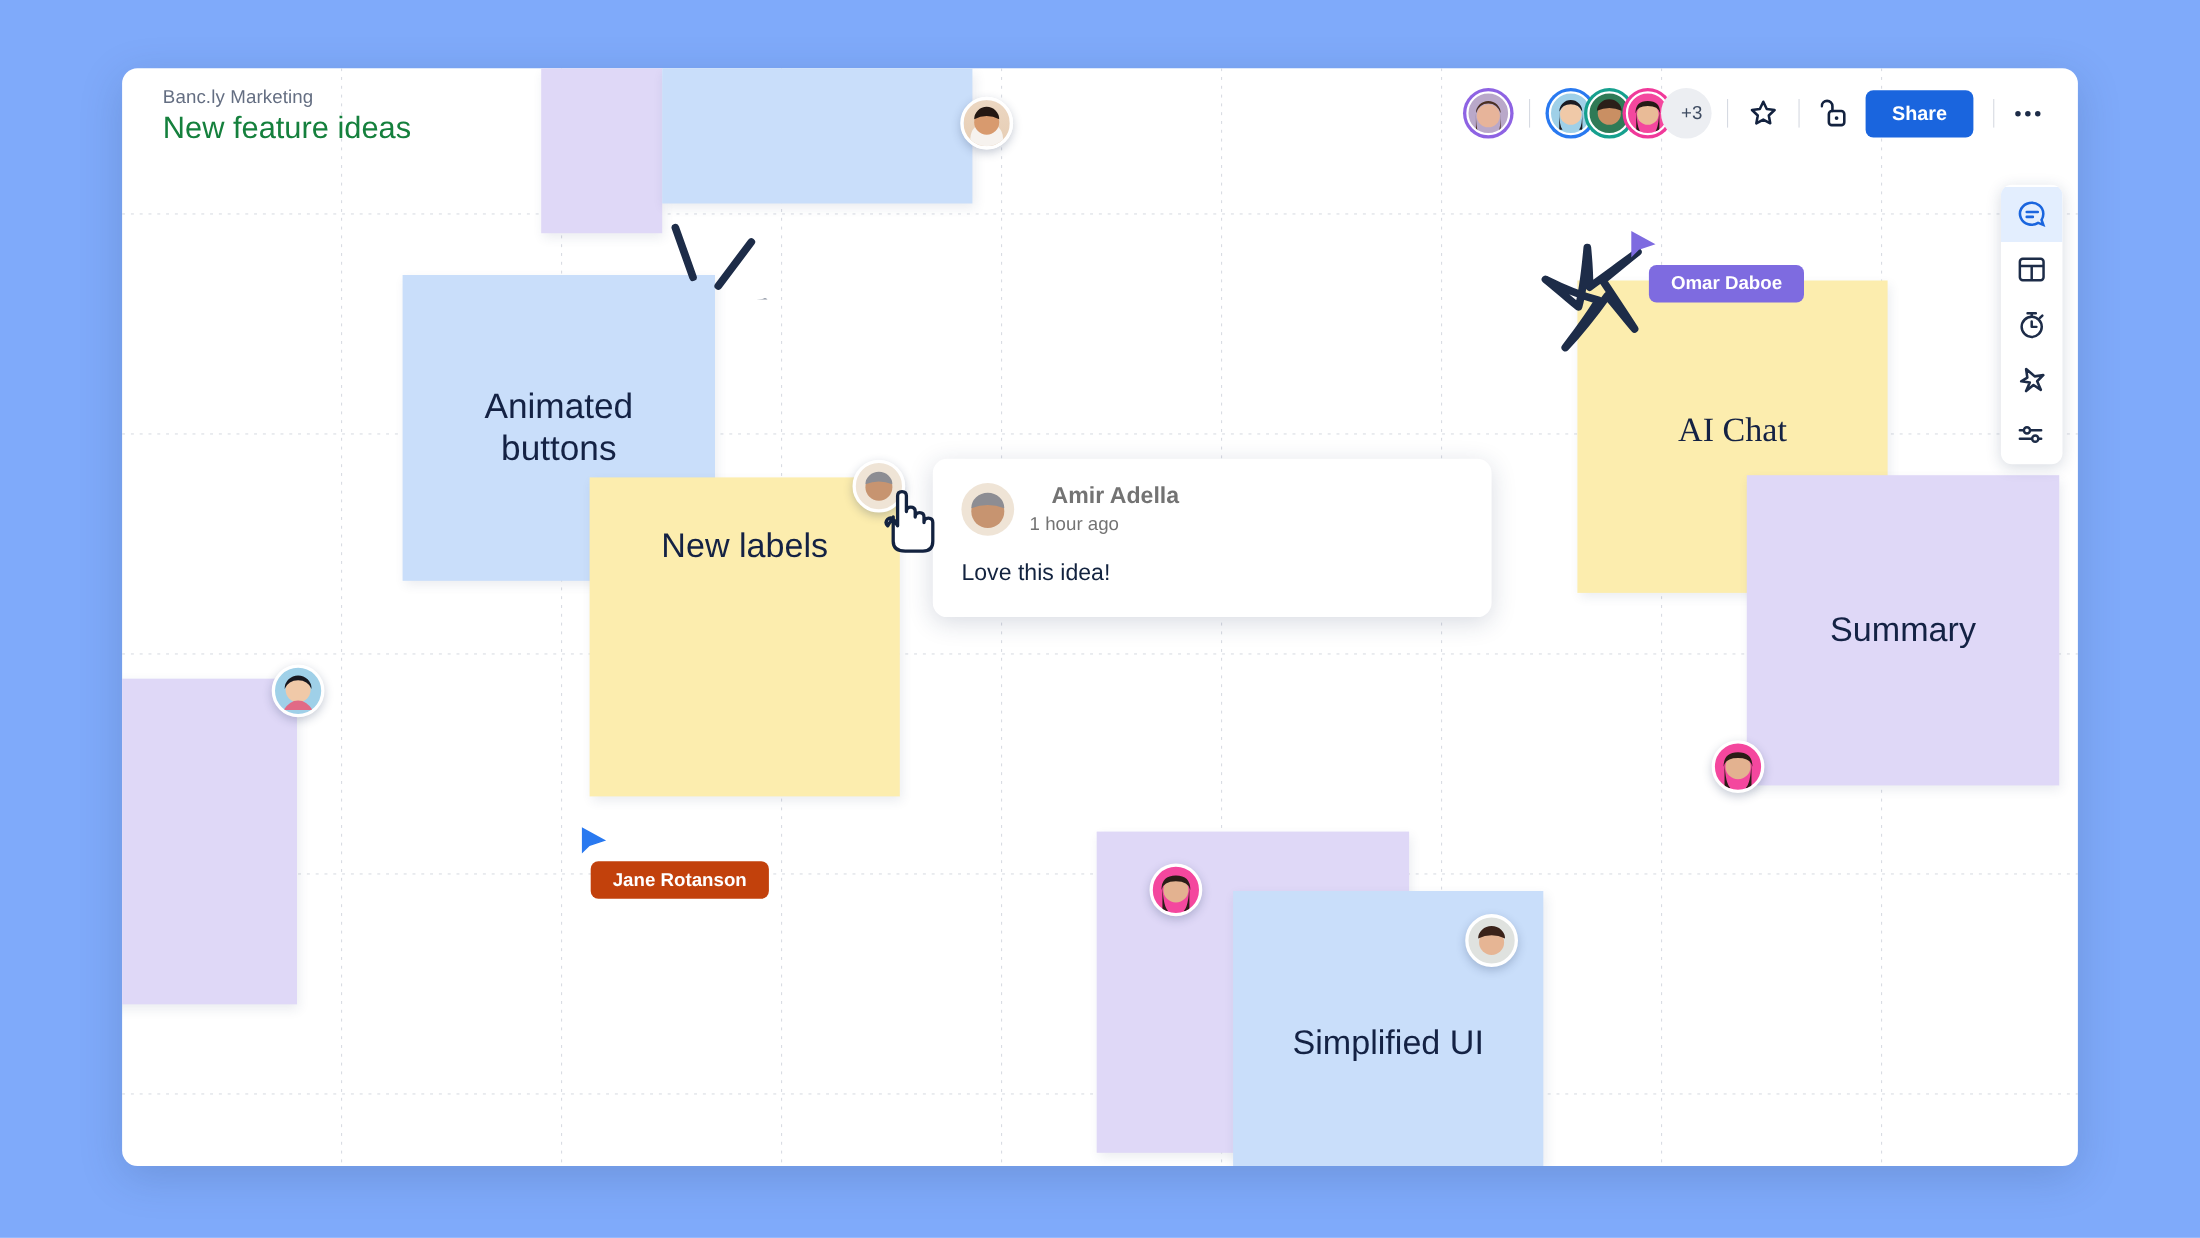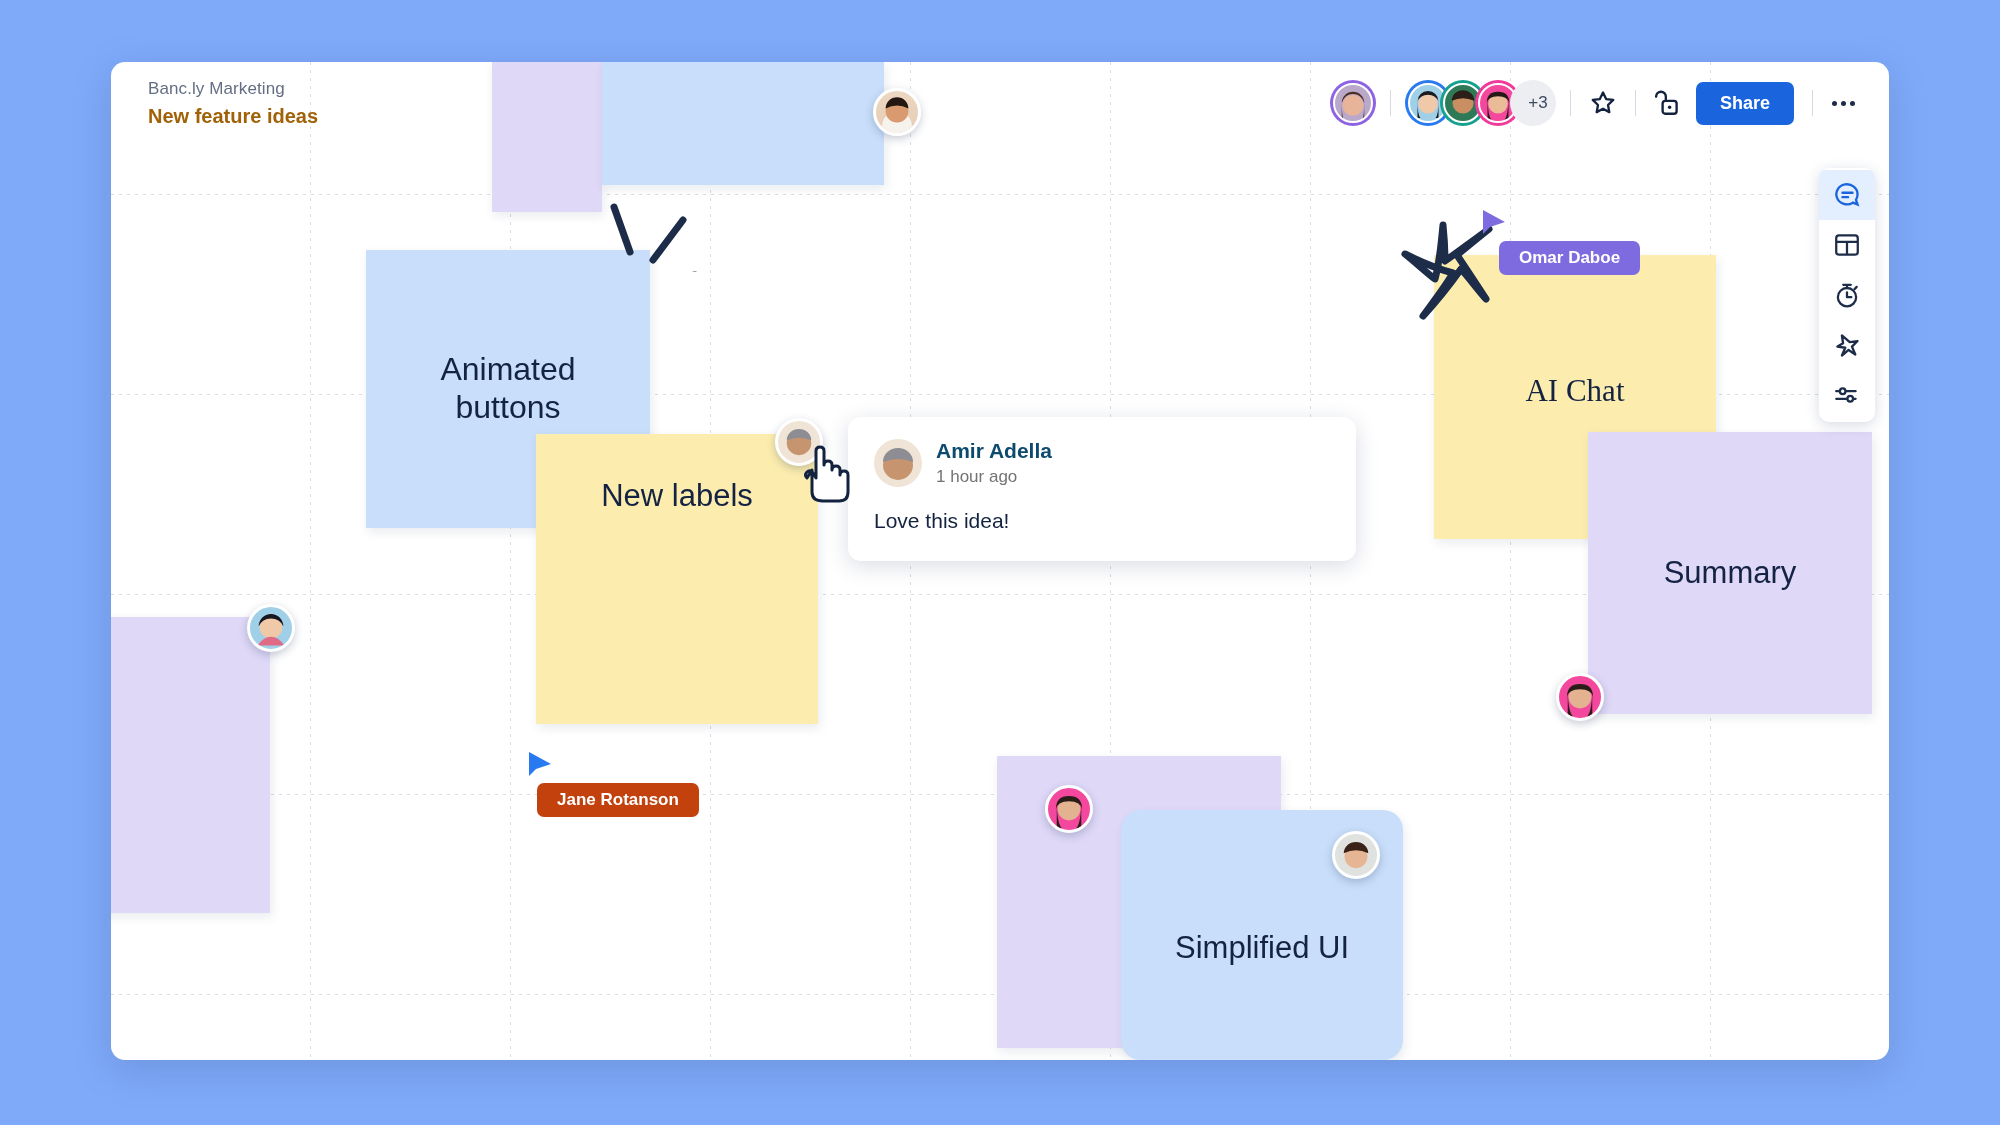--- a/index.html
+++ b/index.html
@@ -44,21 +44,21 @@
 
   
   .hdr-left {
     position: absolute; left: 37px; top: 16px; z-index: 40;
   }
   .hdr-crumb {
     font-size: 17px; color: #646e82; line-height: 22px;
     letter-spacing: .1px;
   }
   .hdr-title {
-    font-size: 20px; color: #a16207; font-weight: bold;
+    font-size: 28px; color: #15803d; font-weight: normal;
     line-height: 26px; margin-top: 3px;
   }
 
   .hdr-right {
     position: absolute; right: 28px; top: 18px; z-index: 45;
     display: flex; align-items: center; gap: 0;
   }
   .av-ring {
     width: 46px; height: 46px; border-radius: 50%;
     padding: 3px;
@@ -135,21 +135,21 @@
     left: 848px; top: 417px;
     width: 508px;
     background: #fff;
     border-radius: 13px;
     box-shadow: 0 5px 22px rgba(30,50,90,0.17);
     padding: 22px 26px 28px 26px;
     z-index: 55;
   }
   .cc-head { display: flex; align-items: center; gap: 14px; }
   .cc-av { width: 48px; height: 48px; border-radius: 50%; overflow: hidden; flex: 0 0 48px; }
-  .cc-name { font-size: 21px; font-weight: bold; color: #0c4a6e; line-height: 1.15; }
+  .cc-name { font-size: 21px; font-weight: bold; color: #737373; line-height: 1.15; margin-left: 20px; }
   .cc-time { font-size: 17px; color: #737373; margin-top: 3px; }
   .cc-body { font-size: 21px; color: #13233f; margin-top: 22px; }
 
   
   .cursor-grp { position: absolute; z-index: 58; }
   .cursor-label {
     display: inline-block;
     color: #fff; font-size: 17px; font-weight: bold;
     padding: 7px 20px; border-radius: 7px;
     white-space: nowrap;
@@ -217,21 +217,21 @@
     </div>
 
     <div class="note" style="left:1477px; top:370px; width:284px; height:282px; background:#DFD8F7; font-size:31px;">
       <span>Summary</span>
     </div>
 
     <div class="note" style="left:886px; top:694px; width:284px; height:292px; background:#DFD8F7;">
       <span></span>
     </div>
 
-    <div class="note" style="left:1010px; top:748px; width:282px; height:250px; background:#C9DEFA; align-items:flex-start; padding-top:120px; font-size:31px;border-radius:20px;">
+    <div class="note" style="left:1010px; top:748px; width:282px; height:250px; background:#C9DEFA; align-items:flex-start; padding-top:120px; font-size:31px;">
       <span>Simplified UI</span>
     </div>
 
     <svg class="doodle" style="left:492px; top:100px;" width="100" height="110" viewBox="0 0 100 110">
       <g stroke="#1D2C48" stroke-width="7" stroke-linecap="round" fill="none">
         <line x1="11" y1="45" x2="27" y2="90"></line>
         <line x1="50" y1="98" x2="80" y2="58"></line>
         <line x1="40" y1="122" x2="92" y2="113"></line>
       </g>
     </svg>

